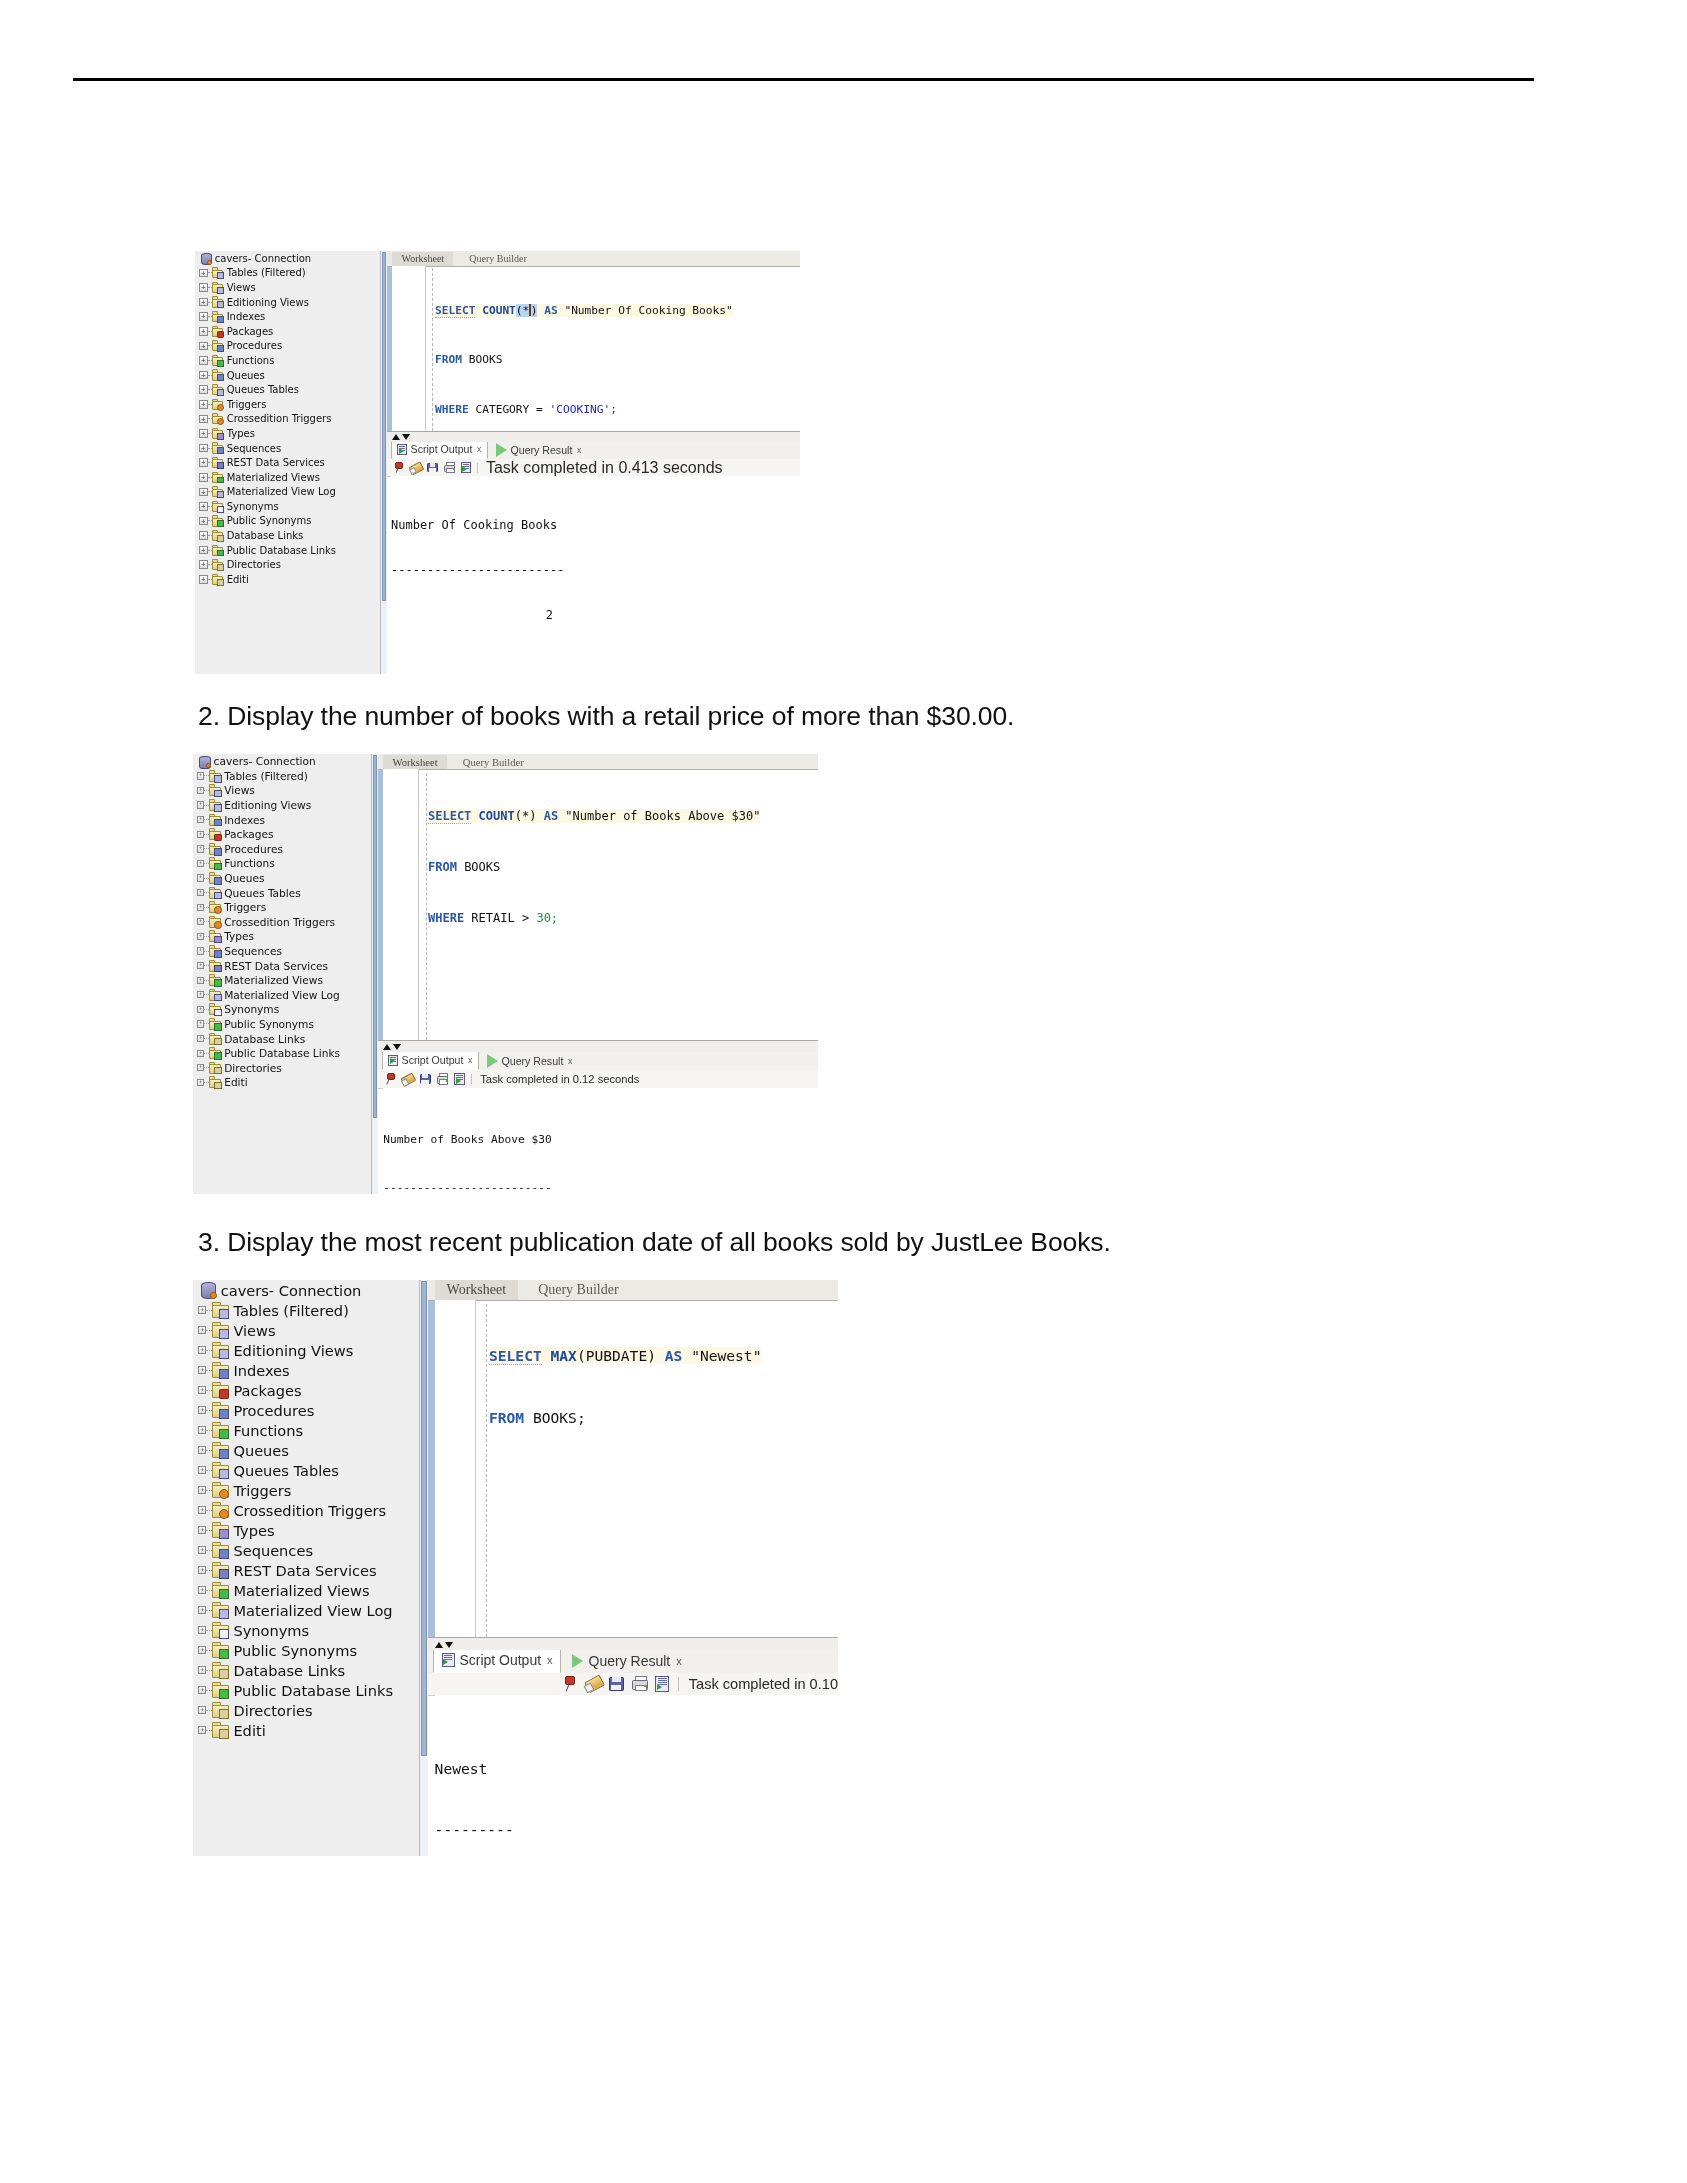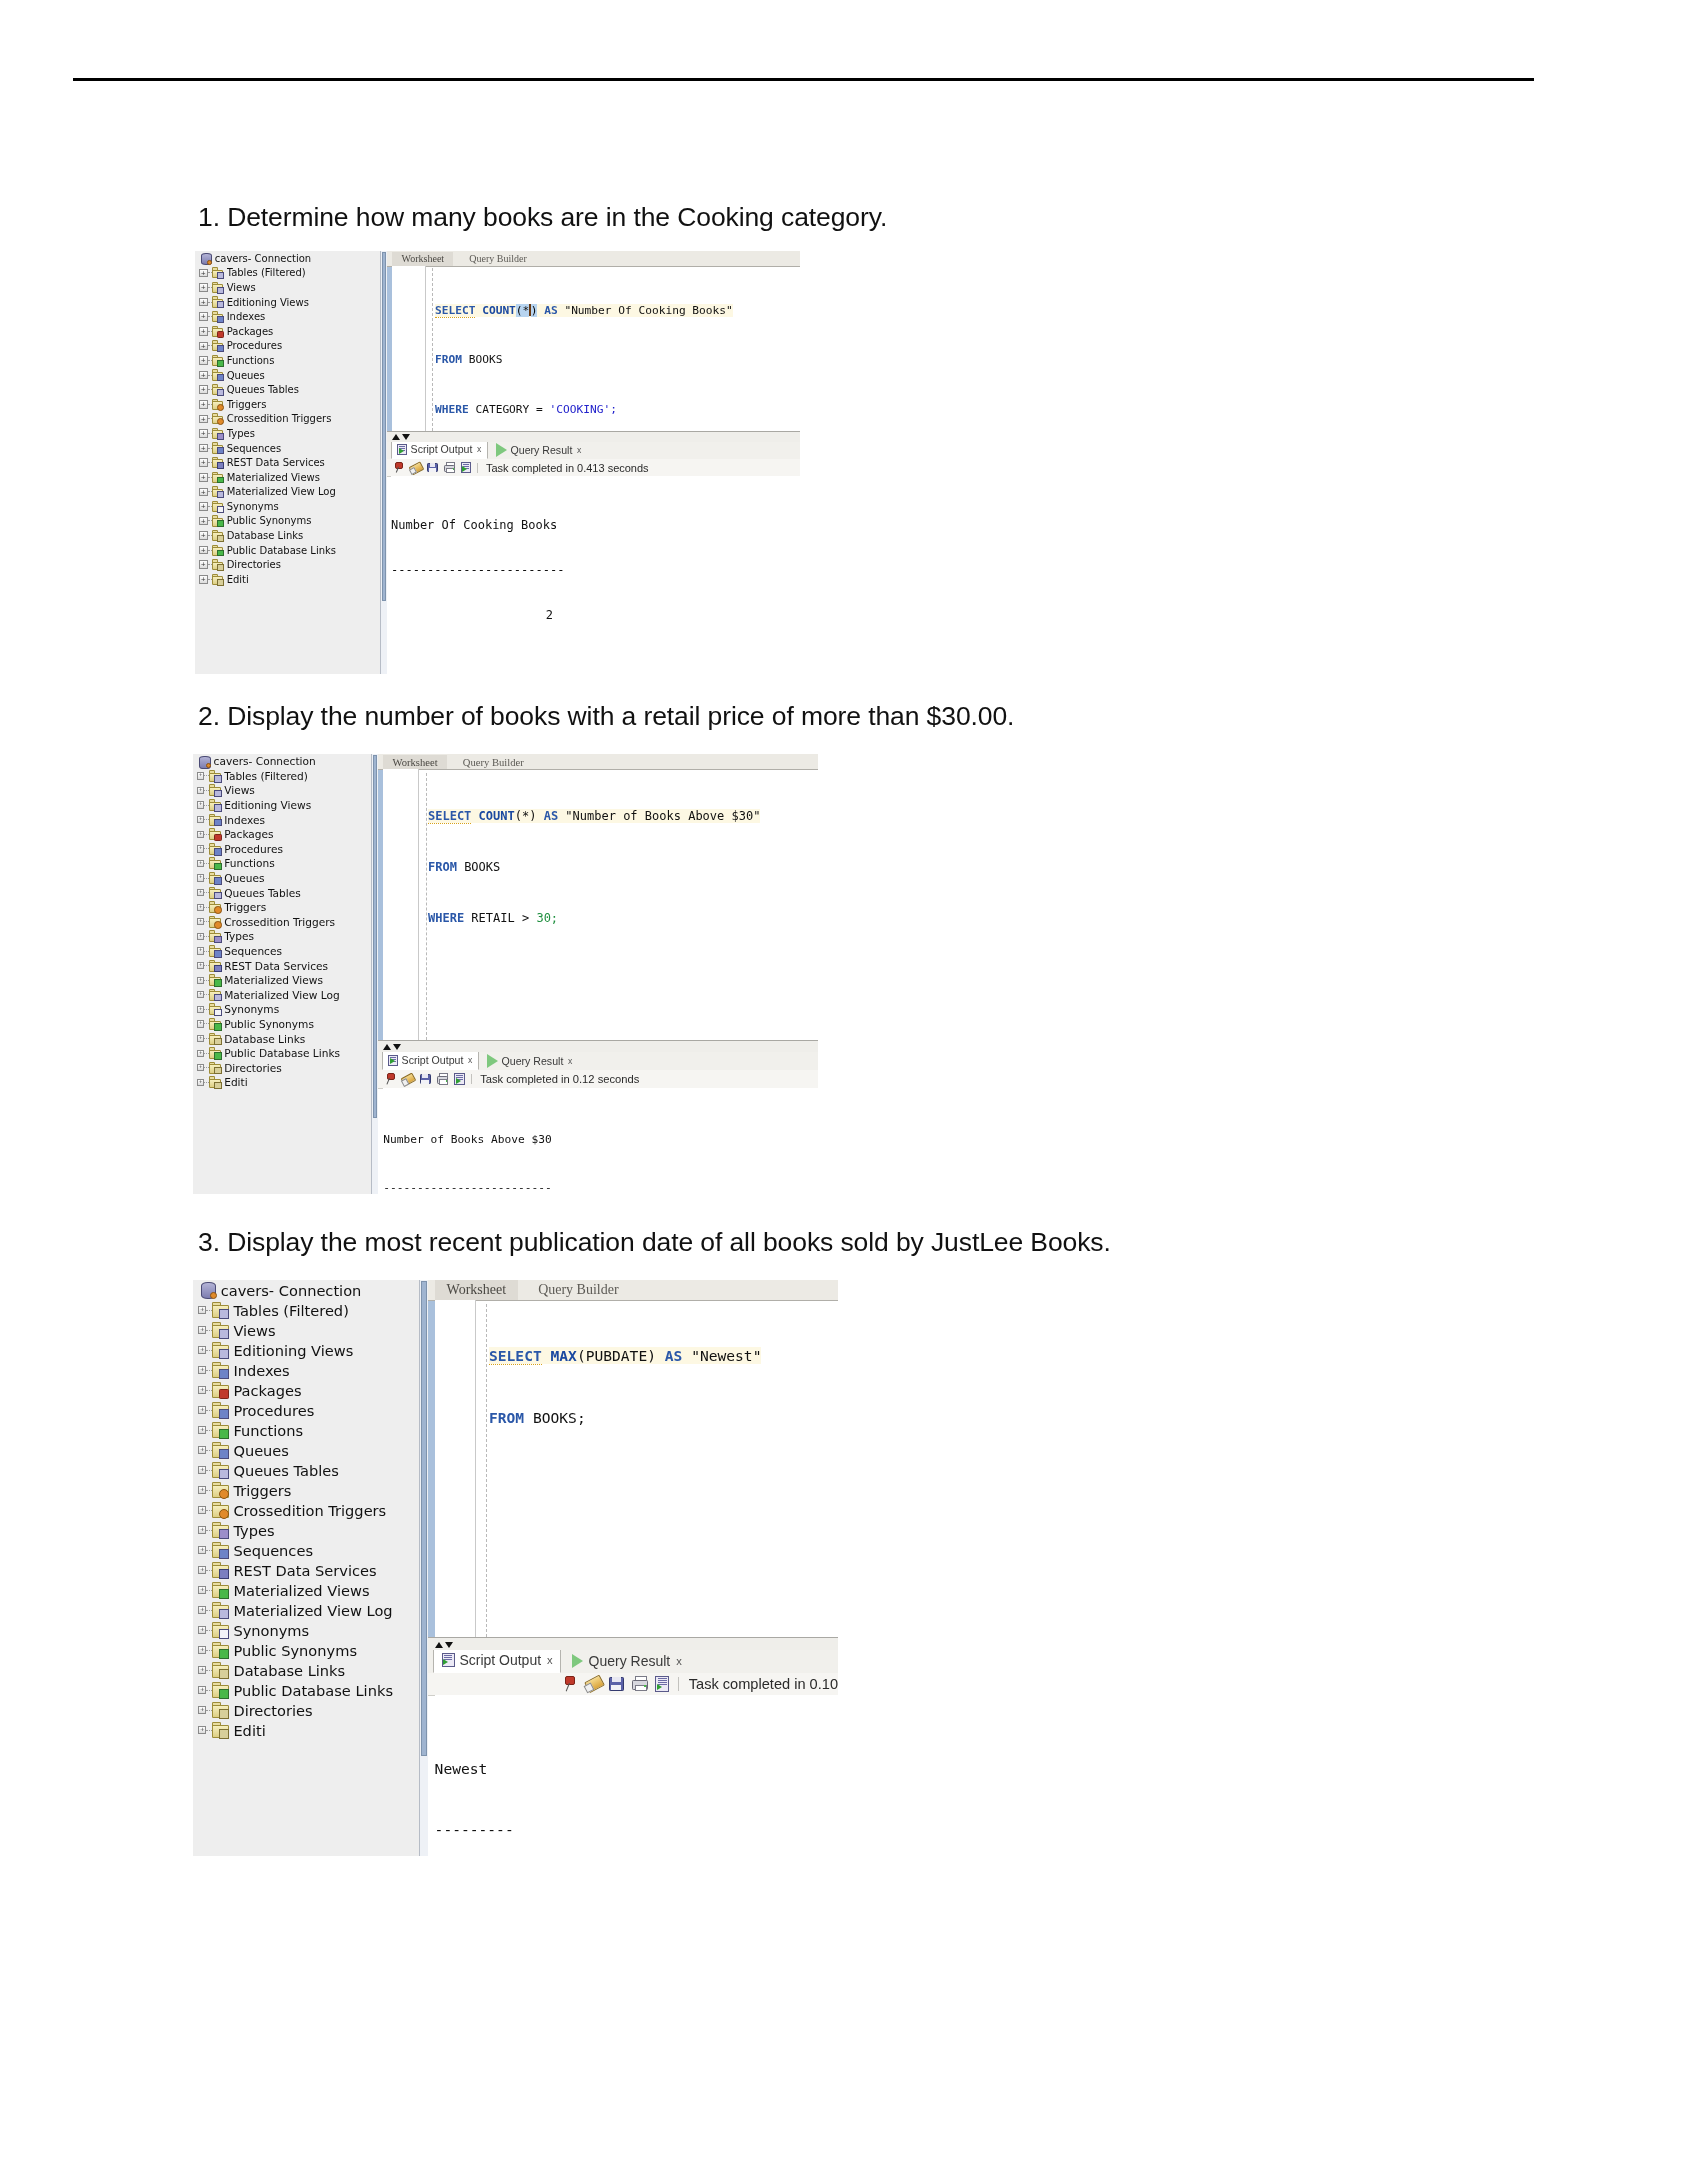--- a/index.html
+++ b/index.html
@@ -213,21 +213,20 @@
     background:#a9c0dc;
   }
 </style>
 </head>
 <body>
 
 <div class="page">
 
   <div class="top-rule"></div>
 
-  <div class="q-heading" style="left:198px;top:202px;">1. Determine how many books are in the Cooking category.</div>
 
   <div class="sqldev" id="screen1" style="left:195px;top:251px;width:605px;height:423px;">
 
     <div class="tree" id="tree1" style="width:192px;">
         <div class="tree-row" style="height: 14.6px; font-size: 10px; padding-left: 5.3px;">
           <span class="ico" style="width: 11.2px; height: 11.2px; margin-right: 3.3px;">
             <i class="dbcyl"></i>
             <i class="badge orange" style="width:42%;height:42%;"></i>
           </span>
           <span class="tree-label">cavers- Connection</span>
@@ -515,21 +514,21 @@
               <i class="paper"></i>
               <i class="body"></i>
               <i class="out"></i>
               <i class="dot"></i>
             </span>
           <span class="icon-script" style="width:10px;height:11.2px;margin-left:5.3px;">
               <i class="lines"></i>
               <i class="play"></i>
             </span>
           <span class="tb-sep" style="width:0.7px;height:10px;margin-left:6.6px;"></span>
-          <span class="tb-status" style="margin-left:8px;font-size:11px;">Task completed in 0.413 seconds</span>
+          <span class="tb-status" style="margin-left:8px;font-size:16px;">Task completed in 0.413 seconds</span>
         </div>
 
         <div class="outtext" style="top:34px;left:4px;font-size:12px;line-height:15px;padding-top:12px;">
           <div>Number Of Cooking Books</div>
           <div>------------------------</div>
           <div style="text-align:right;width:162px;">2</div>
         </div>
       </div>
     </div>
   </div>

